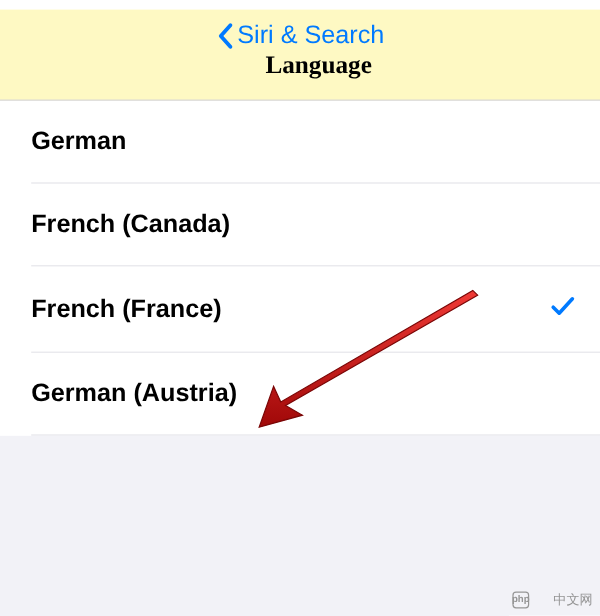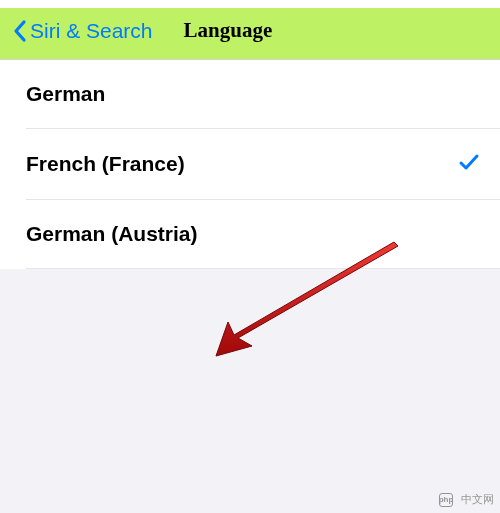--- a/index.html
+++ b/index.html
@@ -29,22 +29,23 @@
   }
   .status-right {
     display: flex;
     align-items: center;
     gap: 7px;
   }
   .nav-bar {
     display: flex;
     align-items: center;
     padding: 10px 12px 16px 12px;
-    background: #bef264;
+    background: #fef9c3;
     border-bottom: 1px solid #d1d1d6;
+    flex-direction: column;
   }
   .back-button {
     display: flex;
     align-items: center;
     color: #007aff;
     font-size: 21px;
     font-weight: 400;
     cursor: pointer;
   }
   .back-chevron {
@@ -86,21 +87,21 @@
     left: 208px;
     top: 238px;
     pointer-events: none;
   }
   .watermark {
     position: absolute;
     right: 6px;
     bottom: 6px;
     display: flex;
     align-items: center;
-    gap: 8px;
+    gap: 20px;
     font-size: 11px;
     color: #8b8b8b;
     opacity: 0.9;
   }
   .watermark .logo {
     width: 14px; height: 14px;
     border: 1.5px solid #8b8b8b;
     border-radius: 3px;
     display: inline-flex; align-items: center; justify-content: center;
     font-size: 8px; font-weight: 700;
@@ -122,20 +123,23 @@
       <span>Siri &amp; Search</span>
     </div>
     <span class="nav-title">Language</span>
   </div>
 
   <div class="list">
     <div class="list-item">
       <span class="list-label">German</span>
     </div>
     <div class="list-item">
+      <span class="list-label">French (Canada)</span>
+    </div>
+    <div class="list-item">
       <span class="list-label">French (France)</span>
       <span class="checkmark">
         <svg width="22" height="22" viewBox="0 0 22 22">
             <path d="M3 12 L8 17 L19 5" stroke="#007aff" stroke-width="3" fill="none" stroke-linecap="round" stroke-linejoin="round"></path>
           </svg>
       </span>
     </div>
     <div class="list-item">
       <span class="list-label">German (Austria)</span>
     </div>

